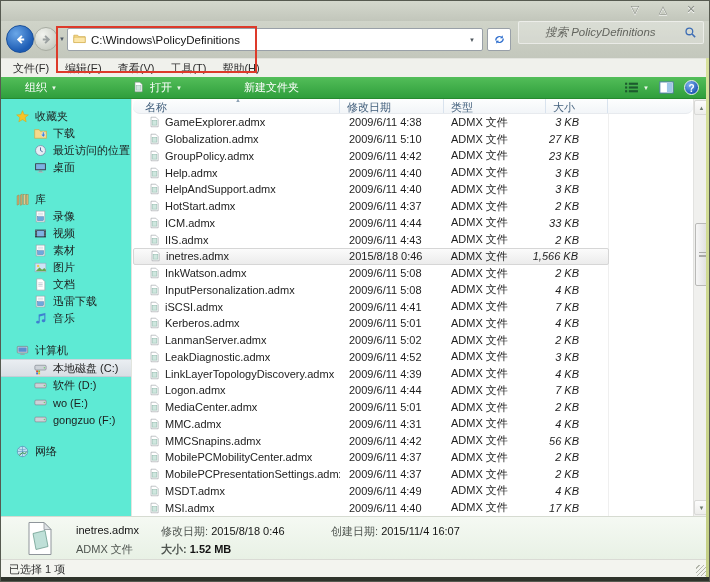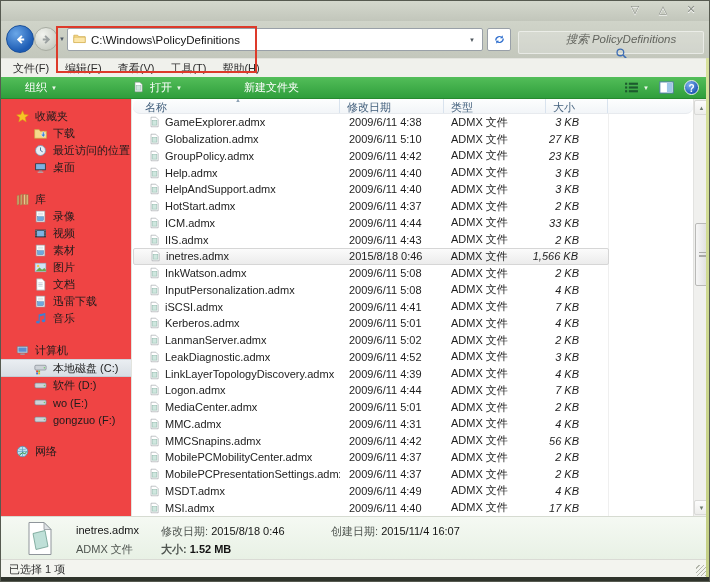--- a/index.html
+++ b/index.html
@@ -24,23 +24,23 @@
             background:radial-gradient(circle at 35% 30%, #f2f4ef, #c9cdc4 75%);
             border:1px solid #a8aca2; display:flex; align-items:center; justify-content:center; }
   .nav-chevron{ position:absolute; left:58px; top:15px; font-size:6px; color:#4d5866; }
   .addressbar{ position:absolute; left:66px; top:7px; width:416px; height:23px; background:#fff;
                border:1px solid #99a0a8; border-radius:2px; display:flex; align-items:center;
                padding:0 5px; gap:5px; }
   .addressbar .path{ flex:1; color:#141414; font-size:11.5px; }
   .addr-drop{ font-size:6px; color:#50585f; padding-right:2px; }
   .refresh-btn{ position:absolute; left:486px; top:7px; width:24px; height:23px; background:#fff;
                 border:1px solid #99a0a8; border-radius:2px; display:flex; align-items:center; justify-content:center; }
-  .searchbox{ position:absolute; left:517px; top:10px; width:186px; height:23px;
+  .searchbox{ position:absolute; left:517px; top:0; width:186px; height:23px;
               background:rgba(255,255,255,0.22); border:1px solid rgba(255,255,255,0.5);
-              border-radius:2px; display:flex; align-items:center; padding:0 6px 0 26px;flex-direction:column; }
+              border-radius:2px; display:flex; align-items:center; padding:0 6px 0 26px; }
   .searchbox .ph{ flex:1; font-style:italic; color:#63655f; font-size:11.5px; }
 
   .red-annotation{ position:absolute; left:55px; top:25px; width:201px; height:47px;
                    border:2px solid #dd3a2a; z-index:40; pointer-events:none; }
 
   
   .menubar{ position:absolute; left:0; top:57px; right:0; height:19px; background:#f0f1ec;
             border-top:1px solid #e3e4df; display:flex; align-items:center; padding-left:6px; }
   .menu-item{ padding:2px 10px 2px 6px; color:#2e2e2e; }
 
@@ -53,21 +53,21 @@
   .tb-right{ margin-left:auto; display:flex; align-items:center; gap:10px; padding-right:10px; }
   .icon13{ width:13px; height:13px; display:inline-block; }
   .icon14{ width:15px; height:13px; display:inline-block; }
   .help-btn{ width:15px; height:15px; border-radius:50%;
              background:radial-gradient(circle at 35% 30%, #7fb2ee, #1d56b4 75%);
              color:#fff; font-weight:bold; font-size:10px; text-align:center; line-height:15px;
              border:1px solid #e9f2e9; }
 
   
   .main{ position:absolute; left:0; top:98px; right:0; height:417px; background:#fff; }
-  .sidebar{ position:absolute; left:0; top:0; width:131px; height:100%; background:#ef4444;
+  .sidebar{ position:absolute; left:0; top:0; width:131px; height:100%; background:#5eead4;
             border-right:1px solid #e2e4de; padding-top:9px; overflow:hidden; }
   .side-item{ height:17px; display:flex; align-items:center; gap:6px; padding-left:33px;
               white-space:nowrap; color:#1c1c1c; }
   .side-item.section{ padding-left:15px; }
   .side-item.gap{ margin-top:15px; }
   .side-item.selected{ background:linear-gradient(#eaeef2,#d8dee4); border-top:1px solid #cdd5dc;
                        border-bottom:1px solid #c4cdd5; height:18px; }
 
   .list{ position:absolute; left:132px; top:0; right:0; height:100%; background:#fff; }
   .col-divider{ position:absolute; left:475px; top:0; bottom:0; width:1px; background:#efefef; }

